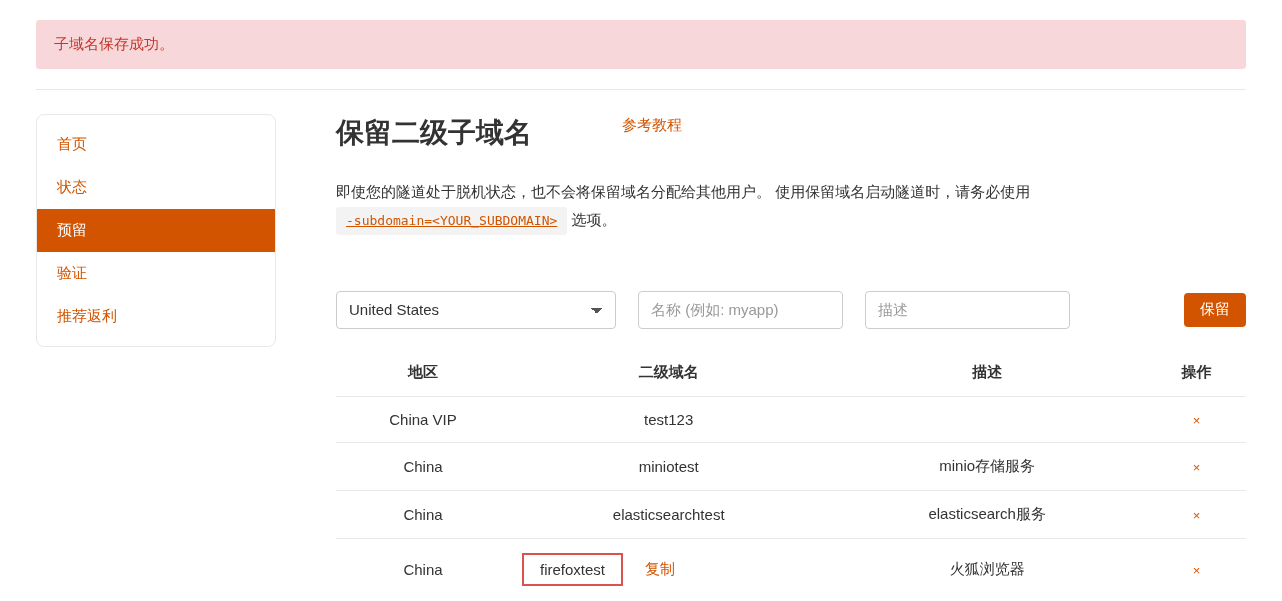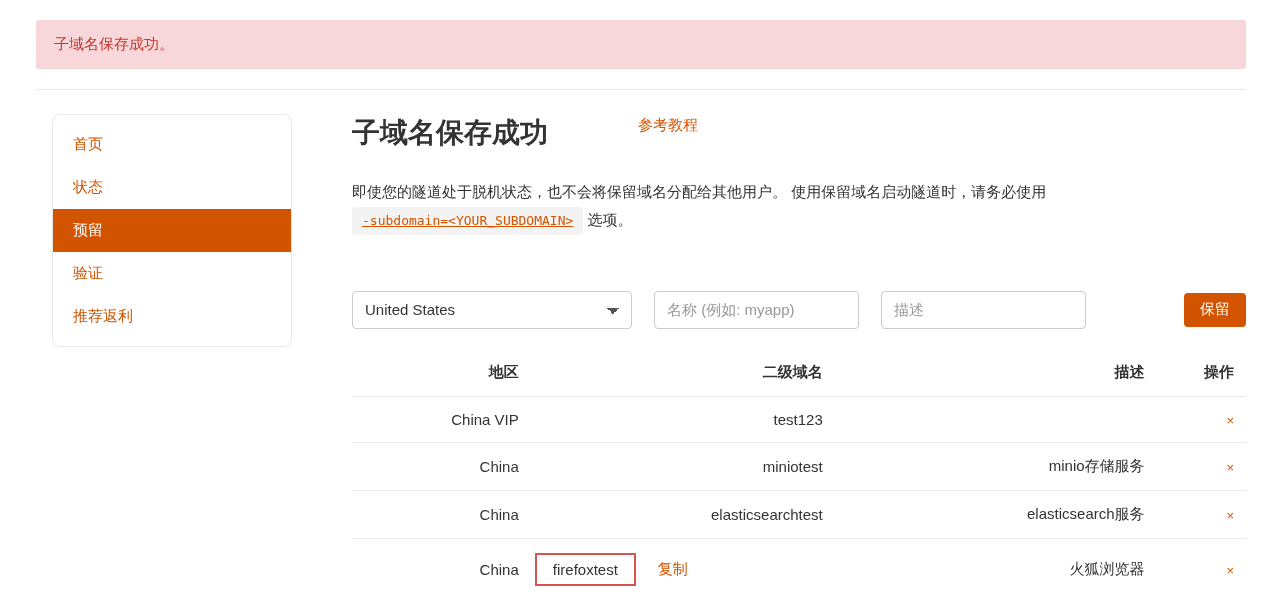--- a/index.html
+++ b/index.html
@@ -29,21 +29,20 @@
     .layout {
       display: flex;
       gap: 60px;
     }
     .sidebar {
       width: 240px;
       border: 1px solid #e8e8e8;
       border-radius: 8px;
       padding: 8px 0;
       height: fit-content;
-      margin-left: 16px;
     }
     .sidebar-item {
       padding: 12px 20px;
       color: #d35400;
       cursor: pointer;
       font-size: 15px;
     }
     .sidebar-item.active {
       background: #d35400;
       color: #fff;
@@ -126,21 +125,21 @@
       cursor: pointer;
     }
     .table-wrap {
       margin-top: 20px;
     }
     table {
       width: 100%;
       border-collapse: collapse;
     }
     th, td {
-      text-align: right;
+      text-align: center;
       padding: 14px 12px 14px 4px;
       border-bottom: 1px solid #e8e8e8;
       font-size: 15px;
     }
     th {
       font-weight: 700;
       color: #333;
     }
     td { color: #333; }
     .col-region { width: 20%; }
@@ -177,21 +176,21 @@
     <nav class="sidebar">
         <div class="sidebar-item">首页</div>
         <div class="sidebar-item">状态</div>
         <div class="sidebar-item active">预留</div>
         <div class="sidebar-item">验证</div>
         <div class="sidebar-item">推荐返利</div>
       </nav>
 
     <main class="main">
       <div class="title-row">
-        <h1 class="page-title">子域名保存成功</h1>
+        <h1 class="page-title">保留二级子域名</h1>
         <a class="tutorial-link">参考教程</a>
       </div>
 
       <p class="desc">
         <span>即使您的隧道处于脱机状态，也不会将保留域名分配给其他用户。 使用保留域名启动隧道时，请务必使用</span>
         <span class="codechip">-subdomain=&lt;YOUR_SUBDOMAIN&gt;</span>
         <span>选项。</span>
       </p>
 
       <div class="form-row">

